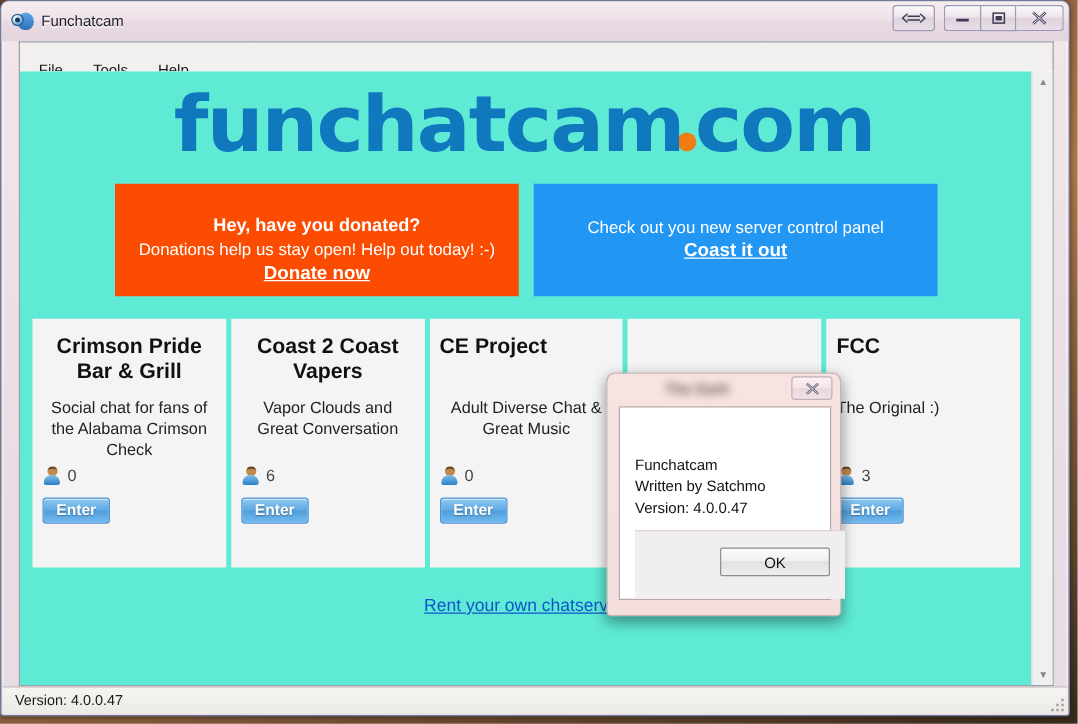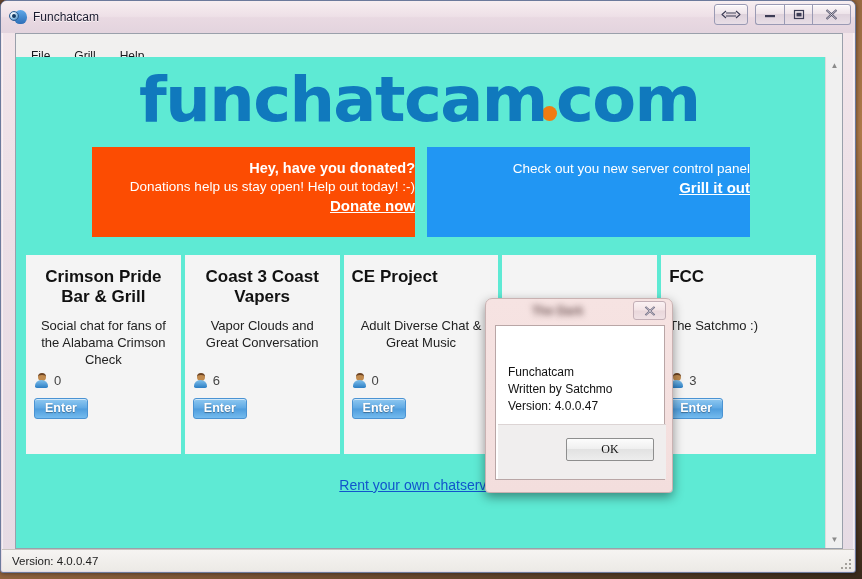--- a/index.html
+++ b/index.html
@@ -151,22 +151,22 @@
   
   #banners {
     display: flex;
     justify-content: center;
     gap: 12px;
     margin-top: 16px;
   }
   .banner {
     width: 323px; height: 90px;
     box-sizing: border-box;
-    padding-top: 13px;
-    text-align: right;
+    padding-top: 26px;
+    text-align: center;
     color: #ffffff;
     font-size: 13.5px;
     line-height: 17px;
   }
   .banner.orange { background: #fc4c02; }
   .banner.blue   { background: #2196f3; }
   .banner .b-head { font-weight: bold; font-size: 14.5px; display:block; margin-bottom: 1px;}
   .banner .b-sub  { display: block; }
   .banner .b-link {
     display: inline-block;
@@ -341,26 +341,25 @@
     border: 1px solid #b9a6a6;
     box-sizing: border-box;
   }
   #dlg-text {
     position: absolute; left: 12px; top: 38px;
     font-size: 12px; color: #111111;
     line-height: 17px;
     white-space: pre-line;
   }
   #dlg-footer {
-    position: absolute; left: 2px; bottom: 0;
+    position: absolute; left: 12px; bottom: 0;
     width: 100%; height: 55px;
     background: #f0eeee;
     border-top: 1px solid #dcd4d4;
     box-sizing: border-box;
-    font-family: Liberation Serif, serif;
   }
   #dlg-ok {
     position: absolute; right: 12px; top: 13px;
     width: 88px; height: 23px;
     border: 1px solid #8e8e8e;
     border-radius: 2px;
     background: linear-gradient(180deg,#fcfcfc 0%,#f0f0f0 45%,#e2e2e2 50%,#ededed 100%);
     font-size: 12px; color: #111111;
     display: flex; align-items: center; justify-content: center;
     box-sizing: border-box;
@@ -402,60 +401,60 @@
         <svg width="13" height="11" viewBox="0 0 13 11">
           <path d="M1.5 1 L11.5 10 M11.5 1 L1.5 10" stroke="#4a4a63" stroke-width="2.1" fill="none"></path>
           <path d="M1.5 1 L11.5 10 M11.5 1 L1.5 10" stroke="#e9e2e8" stroke-width=".8" fill="none"></path>
         </svg>
       </div>
     </div>
   </div>
 
   <div id="menu-bar">
     <div class="menu-item">File</div>
-    <div class="menu-item">Grill</div>
+    <div class="menu-item">Tools</div>
     <div class="menu-item">Help</div>
   </div>
 
   <div id="content-area">
     <div id="page">
 
       <div id="logo-wrap">
         <span id="logo-text">funchatcam</span><span id="logo-dot"></span><span id="logo-text" class="logo-tail">com</span>
       </div>
 
       <div id="banners">
         <div class="banner orange">
           <span class="b-head">Hey, have you donated?</span>
           <span class="b-sub">Donations help us stay open! Help out today! :-)</span>
           <span class="b-link">Donate now</span>
         </div>
         <div class="banner blue">
           <span class="b-sub">Check out you new server control panel</span>
-          <span class="b-link">Grill it out</span>
+          <span class="b-link">Coast it out</span>
         </div>
       </div>
 
       <div id="cards">
 
         <div class="card">
           <div class="card-title">Crimson Pride Bar &amp; Grill</div>
           <div class="card-desc">Social chat for fans of the Alabama Crimson Check</div>
           <div class="card-users">
             <span class="user-icon">
                 <i class="u-head"></i>
                 <i class="u-body"></i>
               </span>
             <span>0</span>
           </div>
           <div class="enter-btn">Enter</div>
         </div>
 
         <div class="card">
-          <div class="card-title">Coast 3 Coast Vapers</div>
+          <div class="card-title">Coast 2 Coast Vapers</div>
           <div class="card-desc">Vapor Clouds and Great Conversation</div>
           <div class="card-users">
             <span class="user-icon">
                 <i class="u-head"></i>
                 <i class="u-body"></i>
               </span>
             <span>6</span>
           </div>
           <div class="enter-btn">Enter</div>
         </div>
@@ -473,21 +472,21 @@
           <div class="enter-btn">Enter</div>
         </div>
 
         <div class="card">
           <div class="card-title"></div>
           <div class="card-desc"></div>
         </div>
 
         <div class="card">
           <div class="card-title">FCC</div>
-          <div class="card-desc">The Satchmo :)</div>
+          <div class="card-desc">The Original :)</div>
           <div class="card-users">
             <span class="user-icon">
                 <i class="u-head"></i>
                 <i class="u-body"></i>
               </span>
             <span>3</span>
           </div>
           <div class="enter-btn">Enter</div>
         </div>
       </div>

